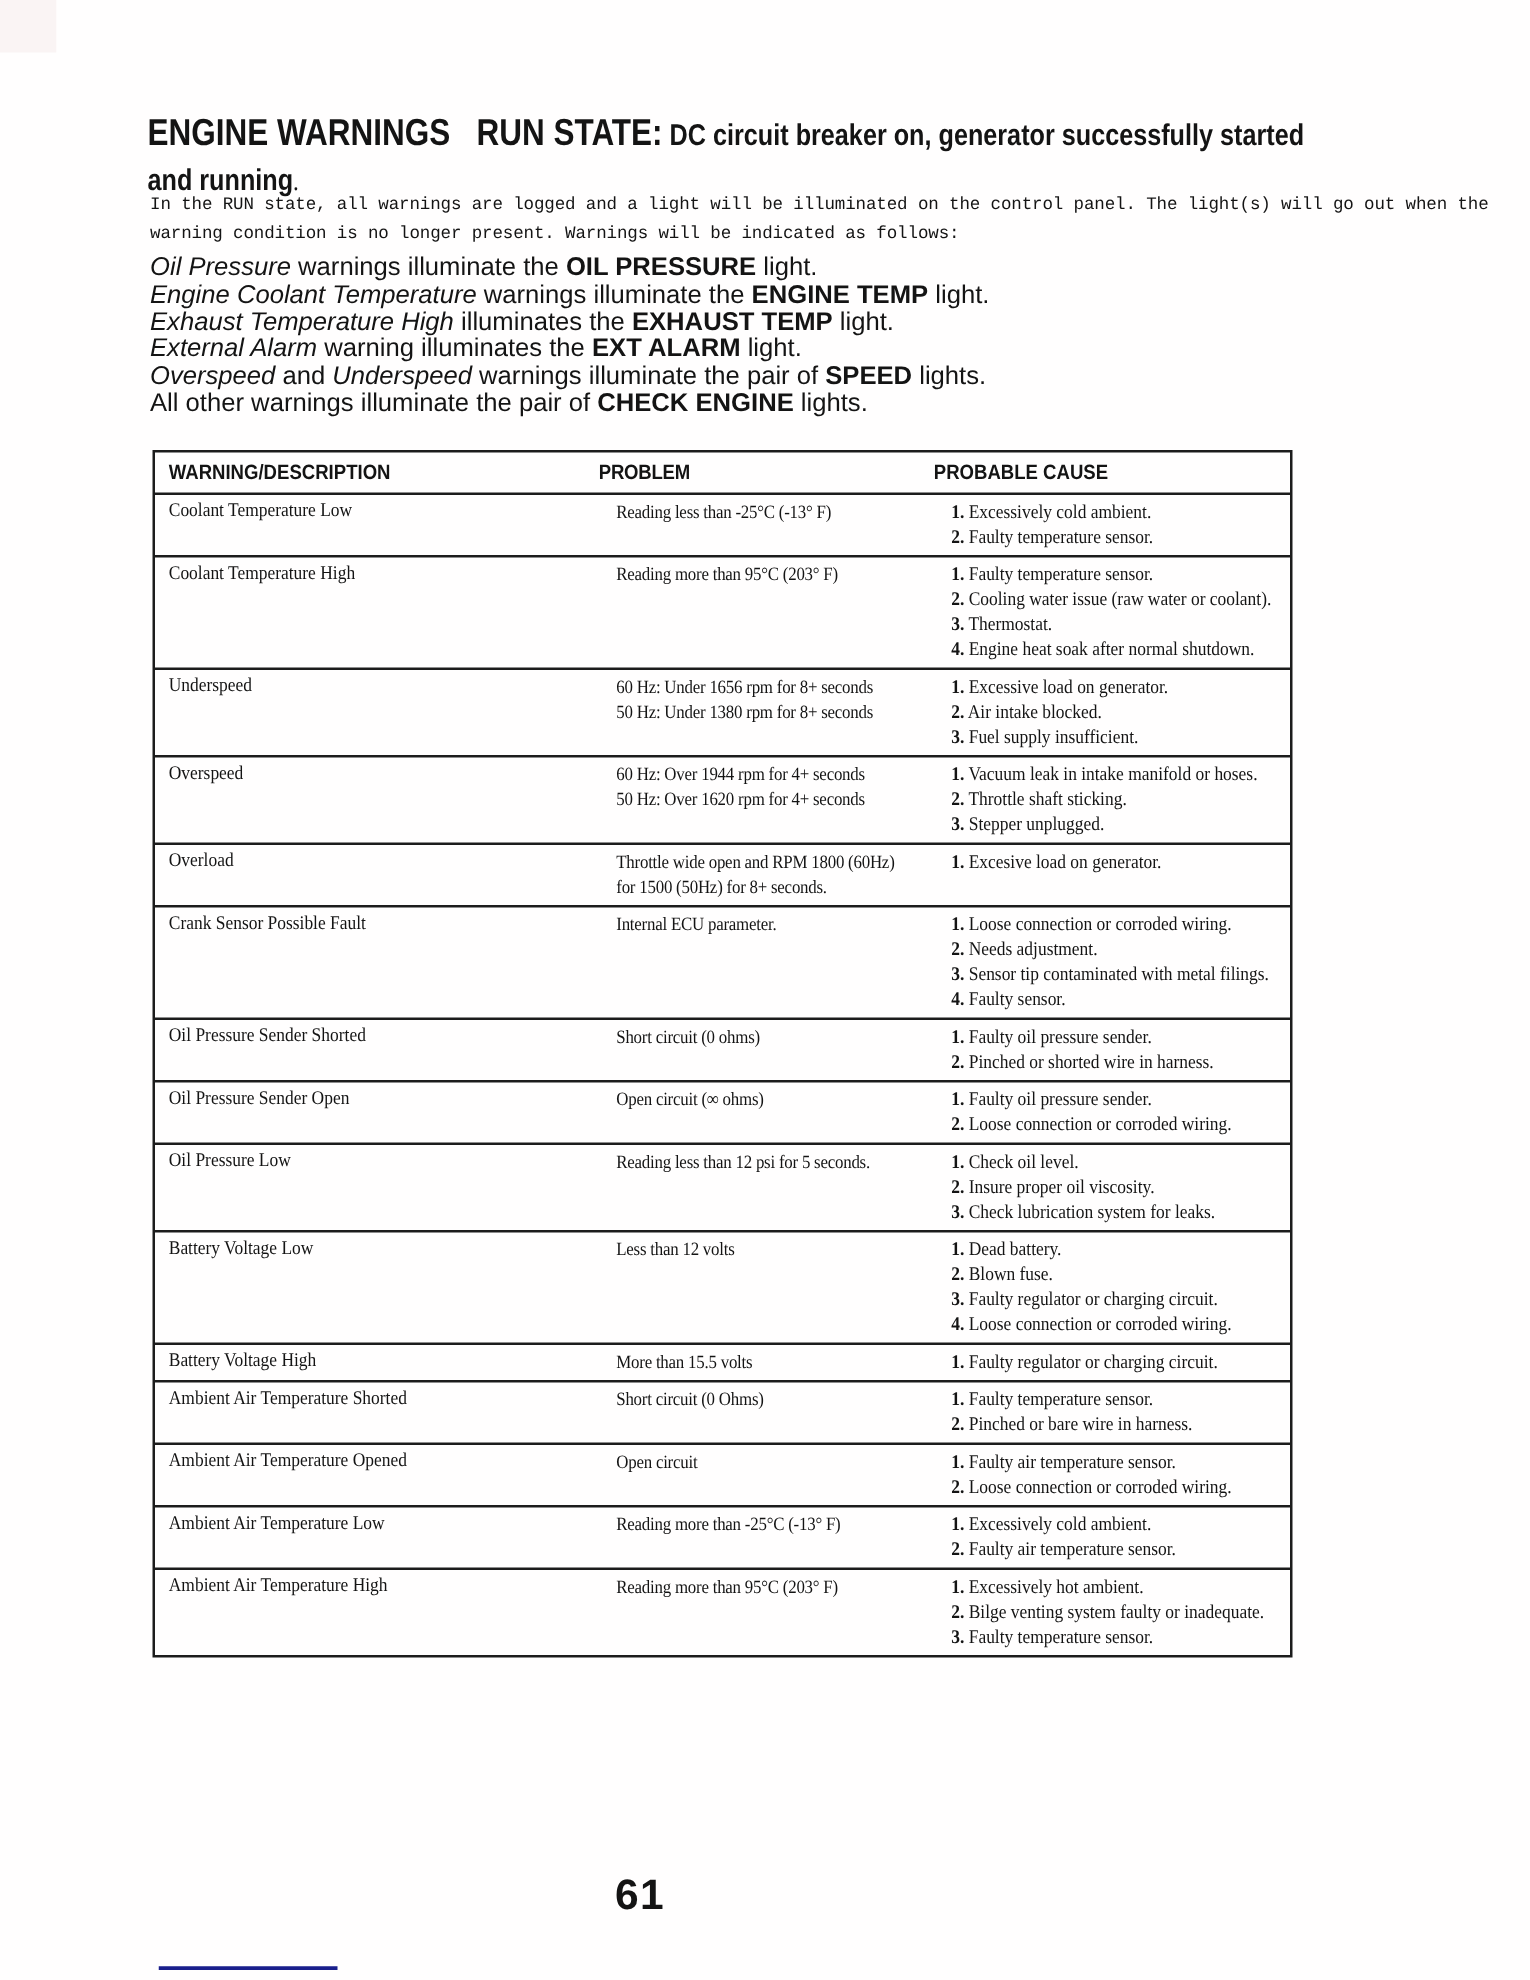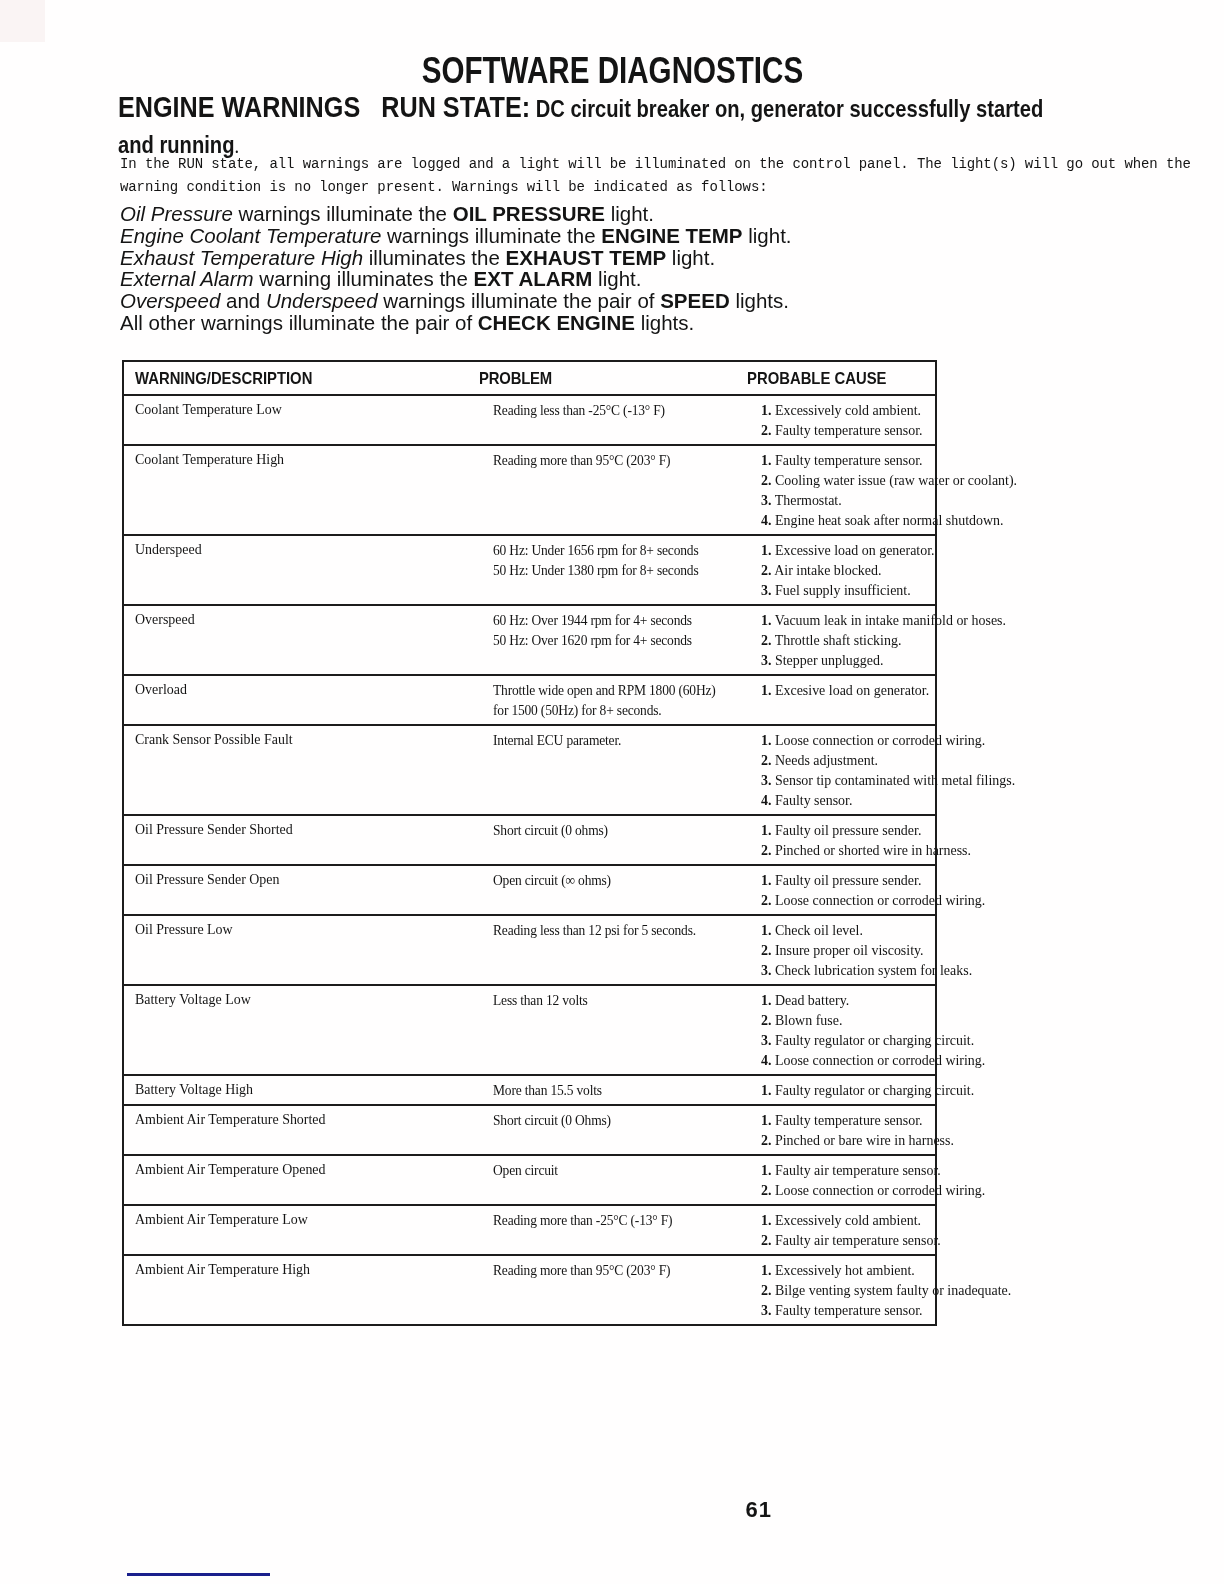--- a/index.html
+++ b/index.html
@@ -25,21 +25,21 @@
 
   
   .light-rules{position:absolute;left:120px;top:203px;font-family:Liberation Sans, sans-serif;
                font-size:20.5px;line-height:21.8px;}
   .light-rule{white-space:nowrap;}
   .seg-i{font-style:italic;}
   .seg-b{font-weight:700;}
   .seg-n{}
 
   
-  .warnings-table{position:absolute;left:122px;top:360px;width:815px;
+  .warnings-table{position:absolute;left:122px;top:360px;width:912px;
                   border:2.5px solid #1c1c1c;font-size:15.5px;box-sizing:border-box;}
   .t-head{display:flex;padding:7px 0 6px;}
   .hbold{font-weight:700;font-size:16.5px;}
   .t-row{display:flex;border-top:2px solid #1c1c1c;padding:4px 0;font-family:Liberation Serif, serif;}
   .c1{width:355px;padding-left:11px;box-sizing:border-box;flex:none;}
   .c2{width:268px;flex:none;font-size:15px;letter-spacing:-0.2px;}
   .c3{flex:1;padding-right:6px;}
   .cline{line-height:20px;margin-left:14px;}
   .cellc{display:inline-block;transform:scaleX(0.9);transform-origin:0 50%;white-space:nowrap;}
   .cause-num{font-weight:700;}
@@ -47,35 +47,32 @@
   
   .logo{position:absolute;left:492px;top:1443px;width:280px;height:62px;}
   .logo-underline{position:absolute;left:4px;top:28px;width:260px;height:3.5px;background:#141414;
                   transform:rotate(-0.5deg);}
   .logo-slash{position:absolute;left:61px;top:3px;width:3.5px;height:53px;background:#141414;
               transform:skewX(-8deg);}
   .brand{position:absolute;left:74px;top:-2px;font-size:30px;font-weight:700;font-style:italic;
          letter-spacing:-0.5px;transform:scaleX(0.86);transform-origin:left top;white-space:nowrap;}
   .tagline{position:absolute;left:76px;top:34px;font-size:18px;font-weight:700;font-style:italic;
            letter-spacing:-0.2px;white-space:nowrap;}
-  .page-num{position:absolute;left:492px;top:1497px;width:280px;text-align:right;
-            font-size:22px;font-weight:700;letter-spacing:1px;}
+  .page-num{position:absolute;left:492px;top:1497px;width:280px;text-align:left;
+            font-size:34px;font-weight:700;letter-spacing:1px;}
 
   .bottom-rule{position:absolute;left:127px;top:1573px;width:143px;height:2.5px;background:#1a1f8c;}
 </style>
 </head>
 <body>
 
 <div class="page">
 
   <div class="corner-artifact"></div>
 
-  <div class="title-wrap">
-    <span class="title-inner">SOFTWARE DIAGNOSTICS</span>
-  </div>
 
   <div class="heading">
     <div class="heading-line"><span class="seg-h1">ENGINE WARNINGS</span><span class="seg-h1">&nbsp;&nbsp;&nbsp;</span><span class="seg-h1">RUN STATE:</span><span class="seg-h2">&nbsp;DC circuit breaker on, generator successfully started</span></div>
     <div class="heading-line"><span class="seg-h2">and running</span><span class="seg-dot">.</span></div>
   </div>
 
   <div class="intro">
     <div>In the RUN state, all warnings are logged and a light will be illuminated on the control panel. The light(s) will go out when the</div>
     <div>warning condition is no longer present. Warnings will be indicated as follows:</div>
   </div>

